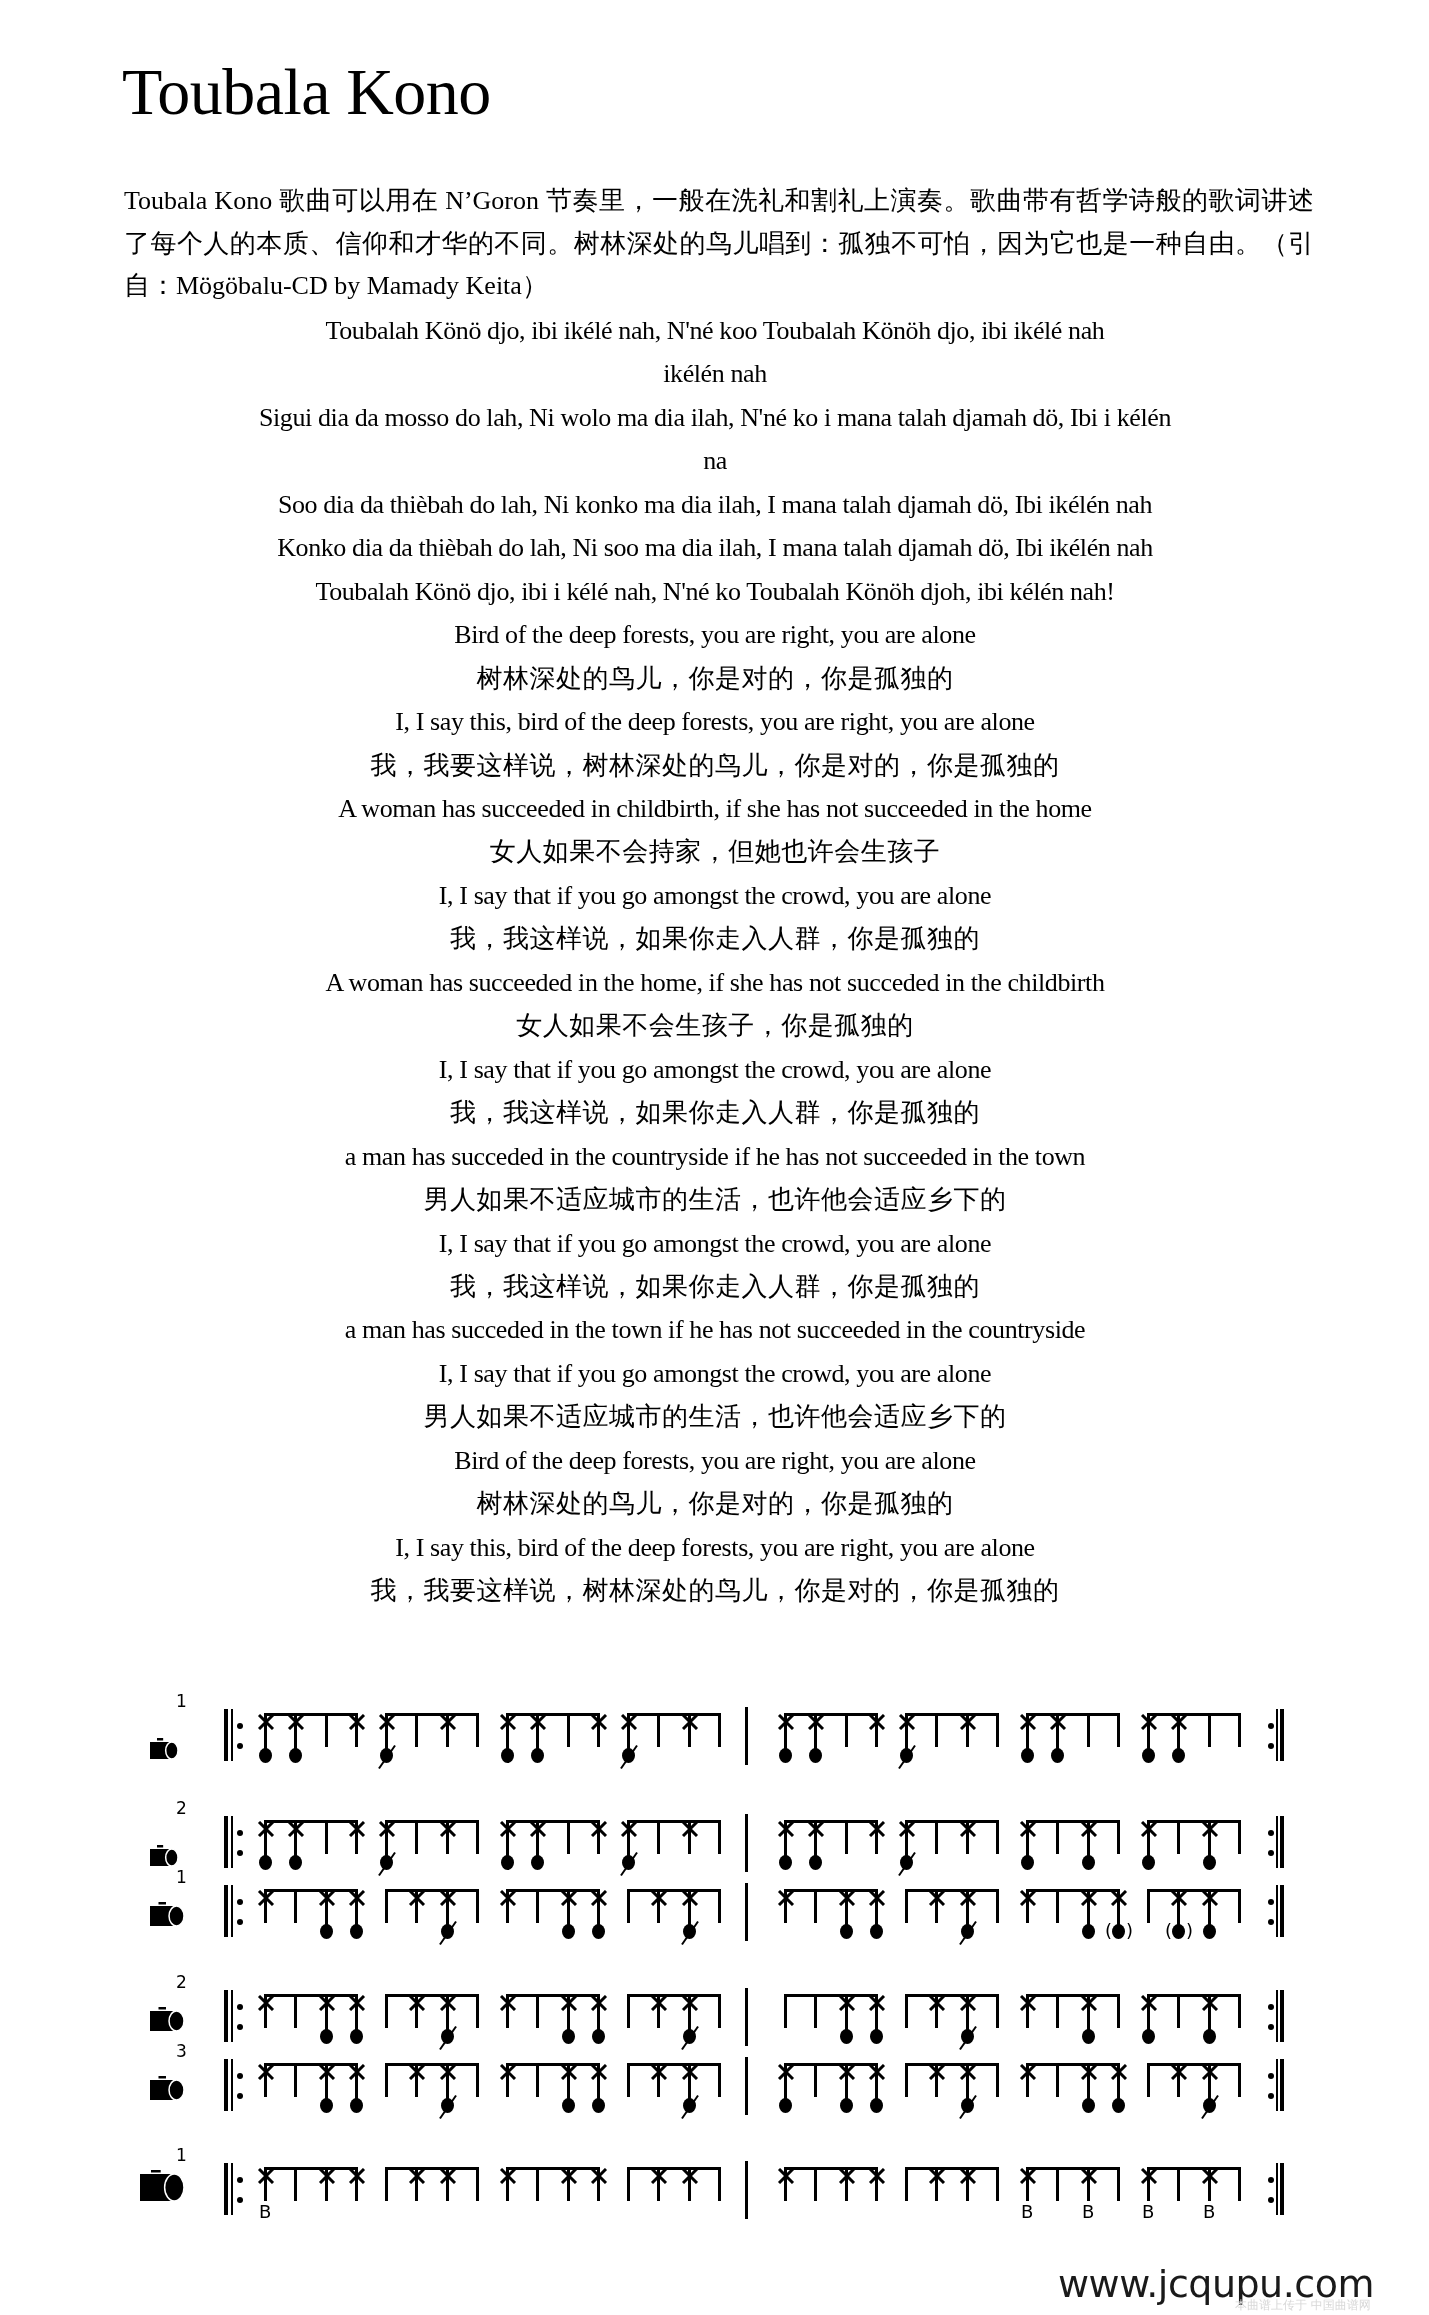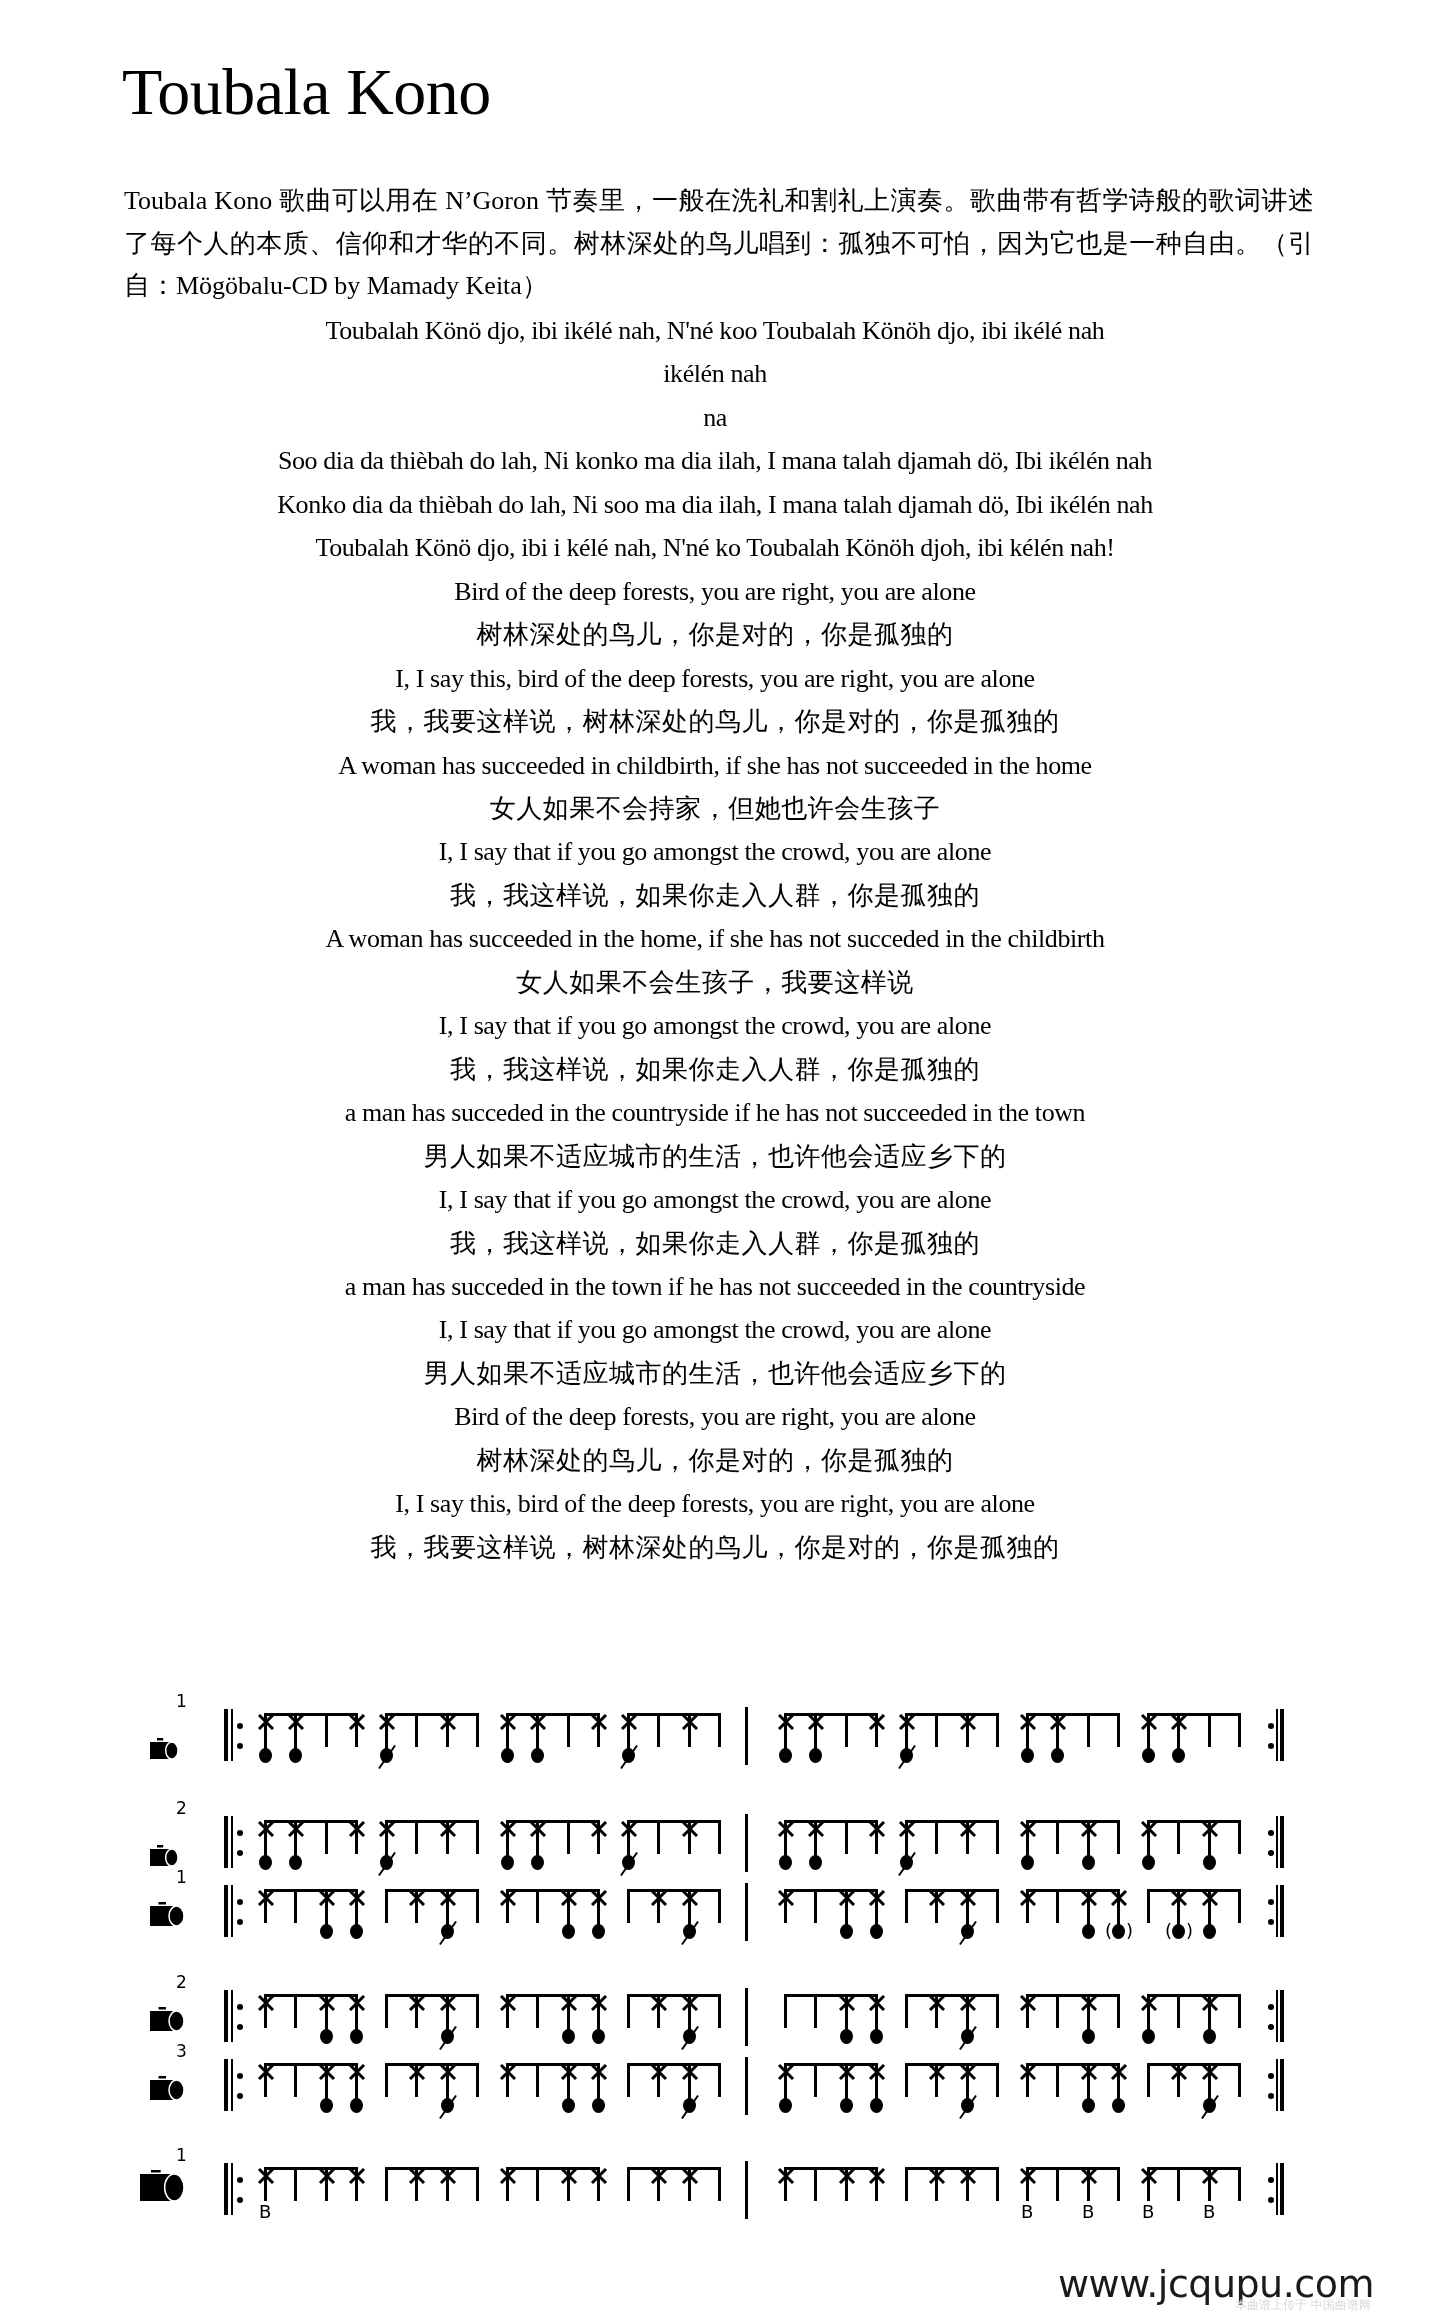--- a/index.html
+++ b/index.html
@@ -47,34 +47,35 @@
 </head>
 <body>
 
 <h1 class="title">Toubala Kono</h1>
 
 <p class="intro">Toubala Kono  歌曲可以用在  N’Goron  节奏里，一般在洗礼和割礼上演奏。歌曲带有哲学诗般的歌词讲述了每个人的本质、信仰和才华的不同。树林深处的鸟儿唱到：孤独不可怕，因为它也是一种自由。（引自：Mögöbalu-CD by Mamady Keita）</p>
 
 <ul class="lyrics" id="lyrics">
     <li class="en">Toubalah Könö djo, ibi ikélé nah, N'né koo Toubalah Könöh djo, ibi ikélé nah</li>
     <li class="en">ikélén nah</li>
+    <li class="en">Sigui dia da mosso do lah, Ni wolo ma dia ilah, N'né ko i mana talah djamah dö, Ibi i kélén</li>
     <li class="en">na</li>
     <li class="en">Soo dia da thièbah do lah, Ni konko ma dia ilah, I mana talah djamah dö, Ibi ikélén nah</li>
     <li class="en">Konko dia da thièbah do lah, Ni soo ma dia ilah, I mana talah djamah dö, Ibi ikélén nah</li>
     <li class="en">Toubalah Könö djo, ibi i kélé nah, N'né ko Toubalah Könöh djoh, ibi kélén nah!</li>
     <li class="en">Bird of the deep forests, you are right, you are alone</li>
     <li class="zh">树林深处的鸟儿，你是对的，你是孤独的</li>
     <li class="en">I, I say this, bird of the deep forests, you are right, you are alone</li>
     <li class="zh">我，我要这样说，树林深处的鸟儿，你是对的，你是孤独的</li>
     <li class="en">A woman has succeeded in childbirth, if she has not succeeded in the home</li>
     <li class="zh">女人如果不会持家，但她也许会生孩子</li>
     <li class="en">I, I say that if you go amongst the crowd, you are alone</li>
     <li class="zh">我，我这样说，如果你走入人群，你是孤独的</li>
     <li class="en">A woman has succeeded in the home, if she has not succeded in the childbirth</li>
-    <li class="zh">女人如果不会生孩子，我要这样说</li>
+    <li class="zh">女人如果不会生孩子，你是孤独的</li>
     <li class="en">I, I say that if you go amongst the crowd, you are alone</li>
     <li class="zh">我，我这样说，如果你走入人群，你是孤独的</li>
     <li class="en">a man has succeded in the countryside if he has not succeeded in the town</li>
     <li class="zh">男人如果不适应城市的生活，也许他会适应乡下的</li>
     <li class="en">I, I say that if you go amongst the crowd, you are alone</li>
     <li class="zh">我，我这样说，如果你走入人群，你是孤独的</li>
     <li class="en">a man has succeded in the town if he has not succeeded in the countryside</li>
     <li class="en">I, I say that if you go amongst the crowd, you are alone</li>
     <li class="zh">男人如果不适应城市的生活，也许他会适应乡下的</li>
     <li class="en">Bird of the deep forests, you are right, you are alone</li>

